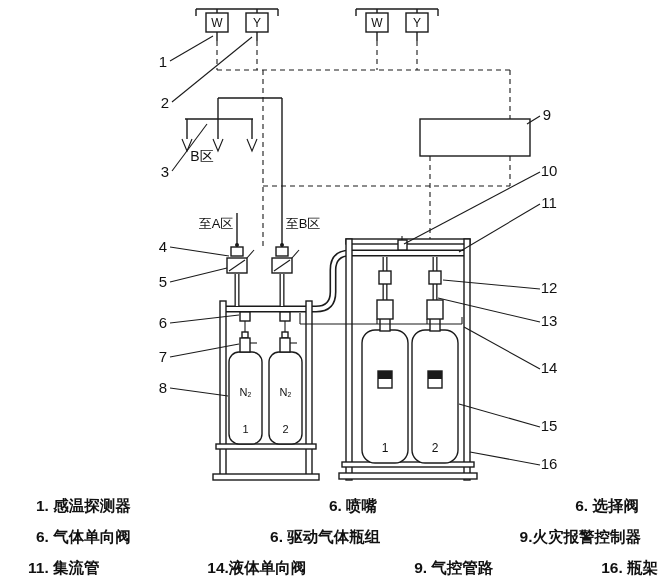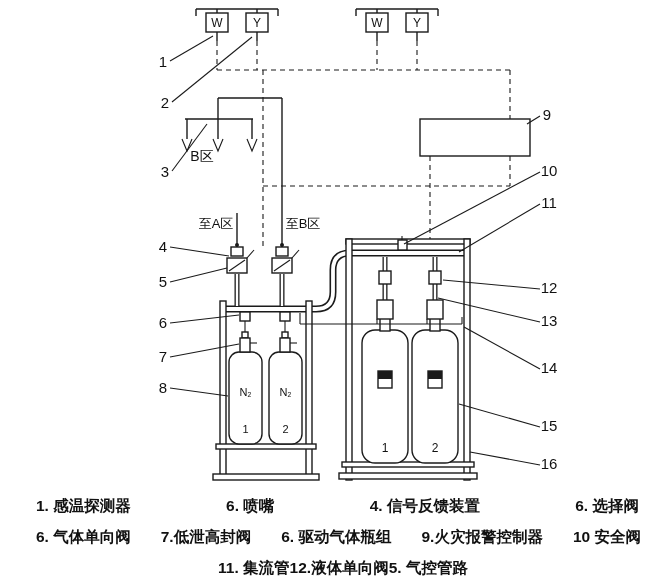--- a/index.html
+++ b/index.html
@@ -18,21 +18,21 @@
   .box  { fill:#ffffff; stroke:#1b1b1b; stroke-width:1.4; }
   .fillb{ fill:#1b1b1b; stroke:none; }
   .t { font-family:"Liberation Sans", sans-serif; fill:#111; }
   .legend { width:669px; }
   .legend-row {
     display:flex; justify-content:space-between;
     font-size:15.5px; font-weight:600; line-height:31px; white-space:nowrap;
   }
   .r1 { padding:0 30px 0 36px; }
   .r2 { padding:0 28px 0 36px; }
-  .r3 { padding:0 11px 0 28px;justify-content:center; }
+  .r3 { padding:0 11px 0 28px; }
 </style>
 </head>
 <body>
 
 <div class="page">
 
   <svg width="669" height="490" viewBox="0 0 669 490">
 
     <g>
       <line class="dash" x1="217" y1="41" x2="217" y2="70"></line>
@@ -222,29 +222,27 @@
       <text class="t" x="202" y="161" font-size="14" text-anchor="middle">B区</text>
       <text class="t" x="216" y="228" font-size="13" text-anchor="middle">至A区</text>
       <text class="t" x="303" y="228" font-size="13" text-anchor="middle">至B区</text>
     </g>
   </svg>
 
   <div class="legend">
     <div class="legend-row r1">
       <span>1. 感温探测器</span>
       <span>6. 喷嘴</span>
-      <span>4. 信号反馈装置</span>
       <span>6. 选择阀</span>
     </div>
     <div class="legend-row r2">
       <span>6. 气体单向阀</span>
-      <span>7.低泄高封阀</span>
       <span>6. 驱动气体瓶组</span>
       <span>9.火灾报警控制器</span>
-      <span>10 安全阀</span>
     </div>
     <div class="legend-row r3">
       <span>11. 集流管</span>
-      <span>12.液体单向阀</span>
-      <span>5. 气控管路</span>
+      <span>14.液体单向阀</span>
+      <span>9. 气控管路</span>
+      <span>16. 瓶架</span>
     </div>
   </div>
 </div>
 
 </body></html>

